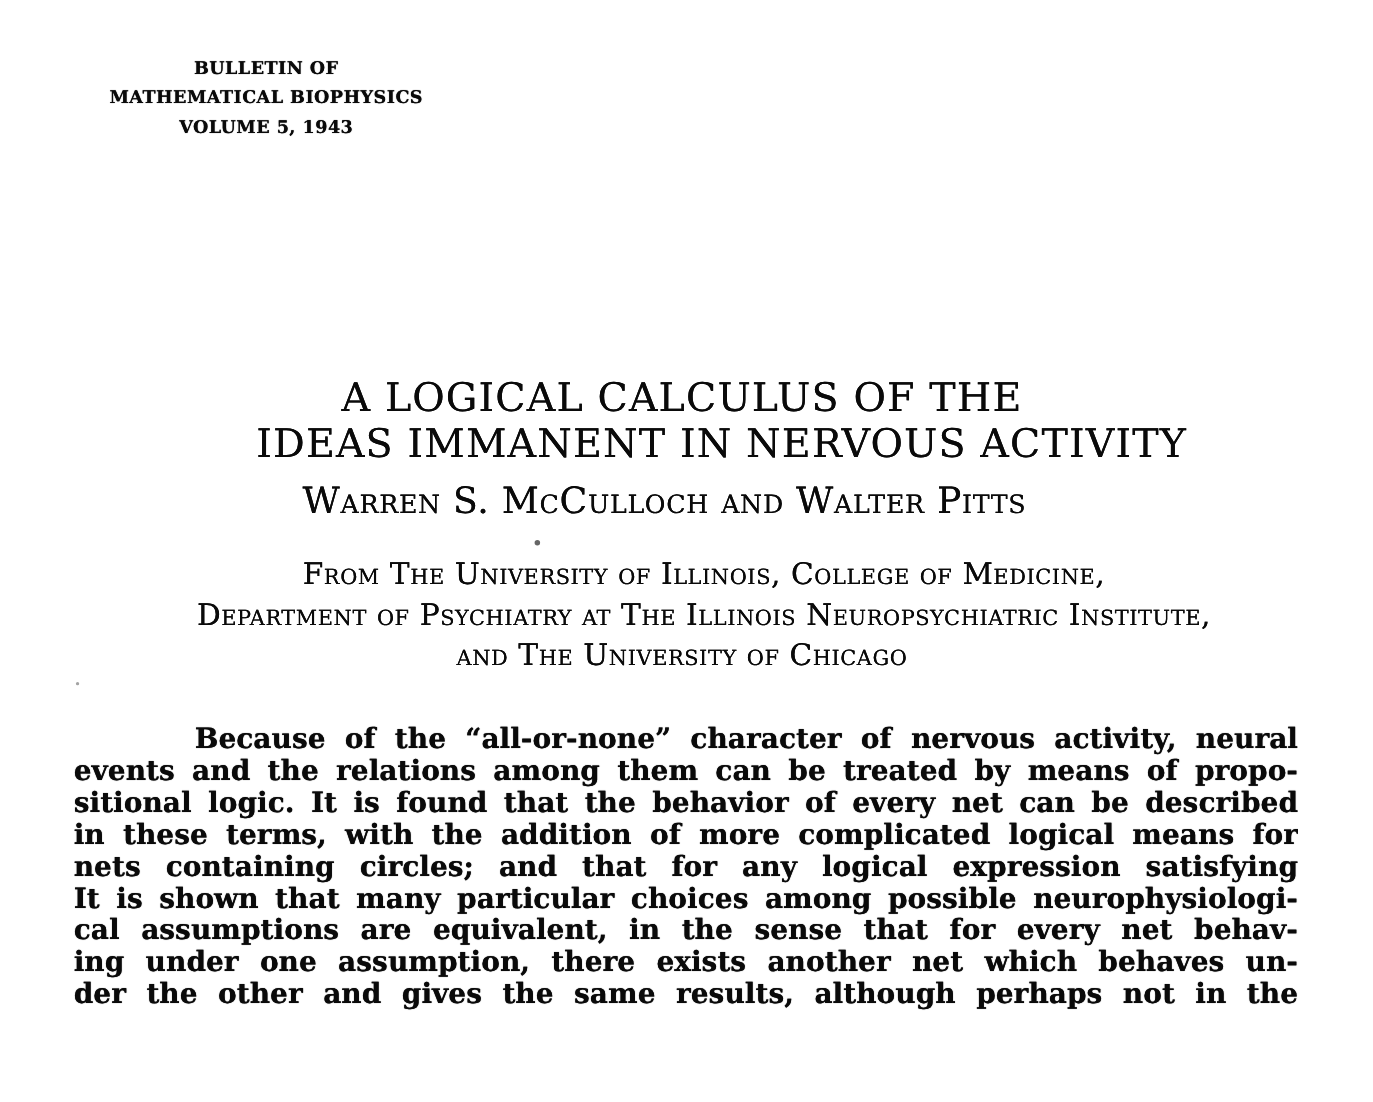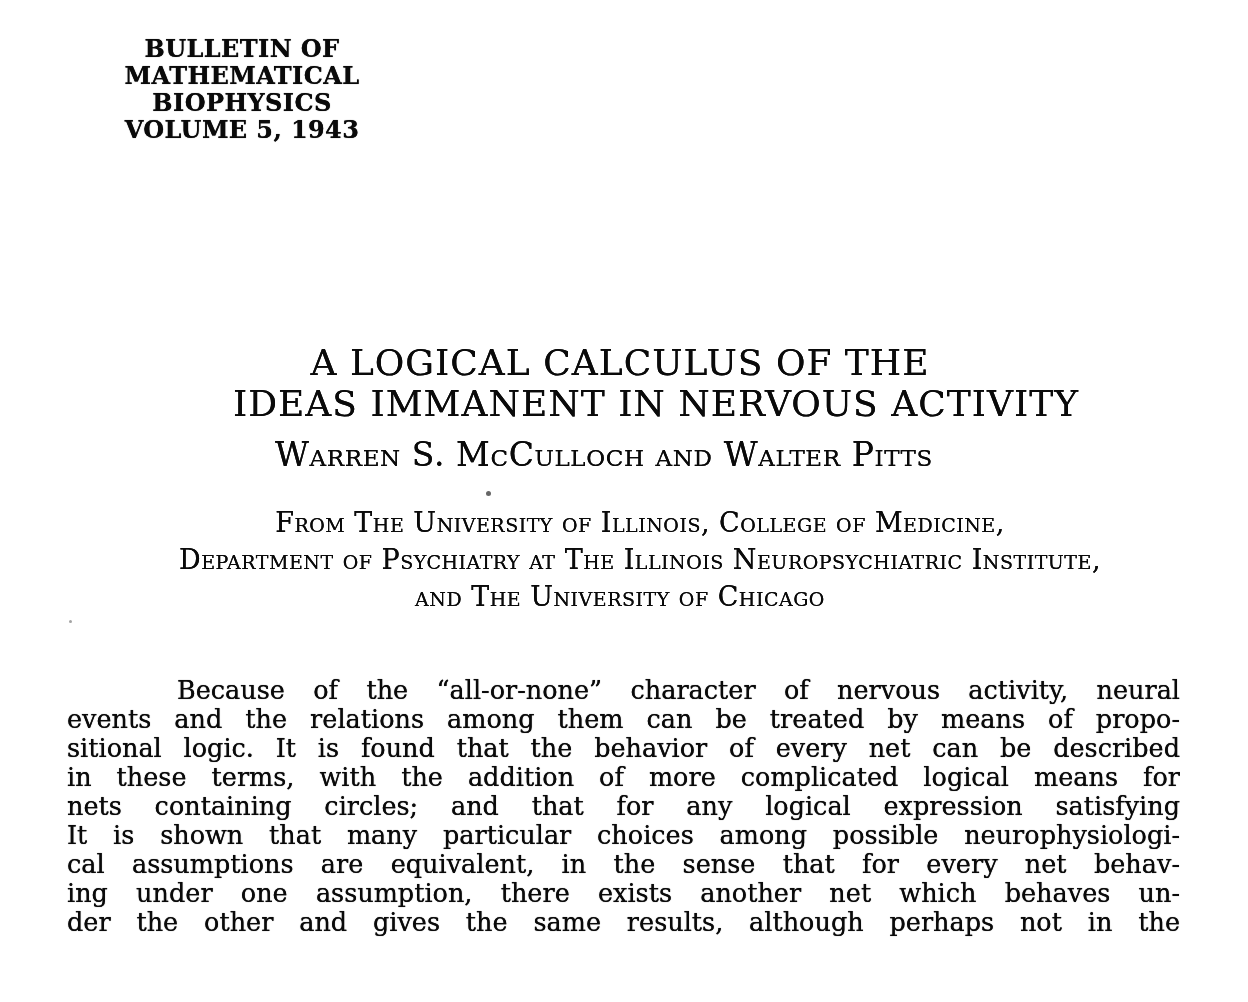--- a/index.html
+++ b/index.html
@@ -8,24 +8,24 @@
     background: #ffffff;
     position: relative;
     overflow: hidden;
     font-family: "DejaVu Serif", serif;
     color: #0a0a0a;
   }
   .page { position: absolute; inset: 0; }
 
   
   .masthead {
-    position: absolute; left: 52px; top: 35px; width: 380px;
+    position: absolute; left: 52px; top: 48px; width: 380px;
     text-align: center;
     font-weight: bold;
-    font-size: 24px; line-height: 27px;
+    font-size: 16px; line-height: 27px;
     letter-spacing: 0.4px;
     text-shadow: 0 0 0.7px currentColor;
   }
 
   
   .title {
     position: absolute; top: 330px; left: 0; width: 1248px; margin: 12px;
     text-align: center;
     font-size: 36px; font-weight: normal; line-height: 41px;
     letter-spacing: 1px;
@@ -54,23 +54,23 @@
     font-size: 27px; line-height: 37px;
     letter-spacing: 0.5px;
     text-shadow: 0 0 0.4px currentColor;
     margin-left: 16px;
   }
   .affil-line { display: block; }
   .affil-line-3 { transform: translateX(-20px); }
 
   
   .abstract {
-    position: absolute; top: 676px; left: 67px; width: 1113px;
+    position: absolute; top: 658px; left: 67px; width: 1113px;
     font-size: 25.5px; line-height: 29px;
-    font-weight: normal;
+    font-weight: bold;
     text-shadow: 0 0 0.7px currentColor;
   }
   .aline {
     text-align: justify;
     text-align-last: justify;
     height: 29px; overflow: hidden;
   }
   .aline.first { padding-left: 110px; }
   .aline.last { text-align-last: left; }
 

